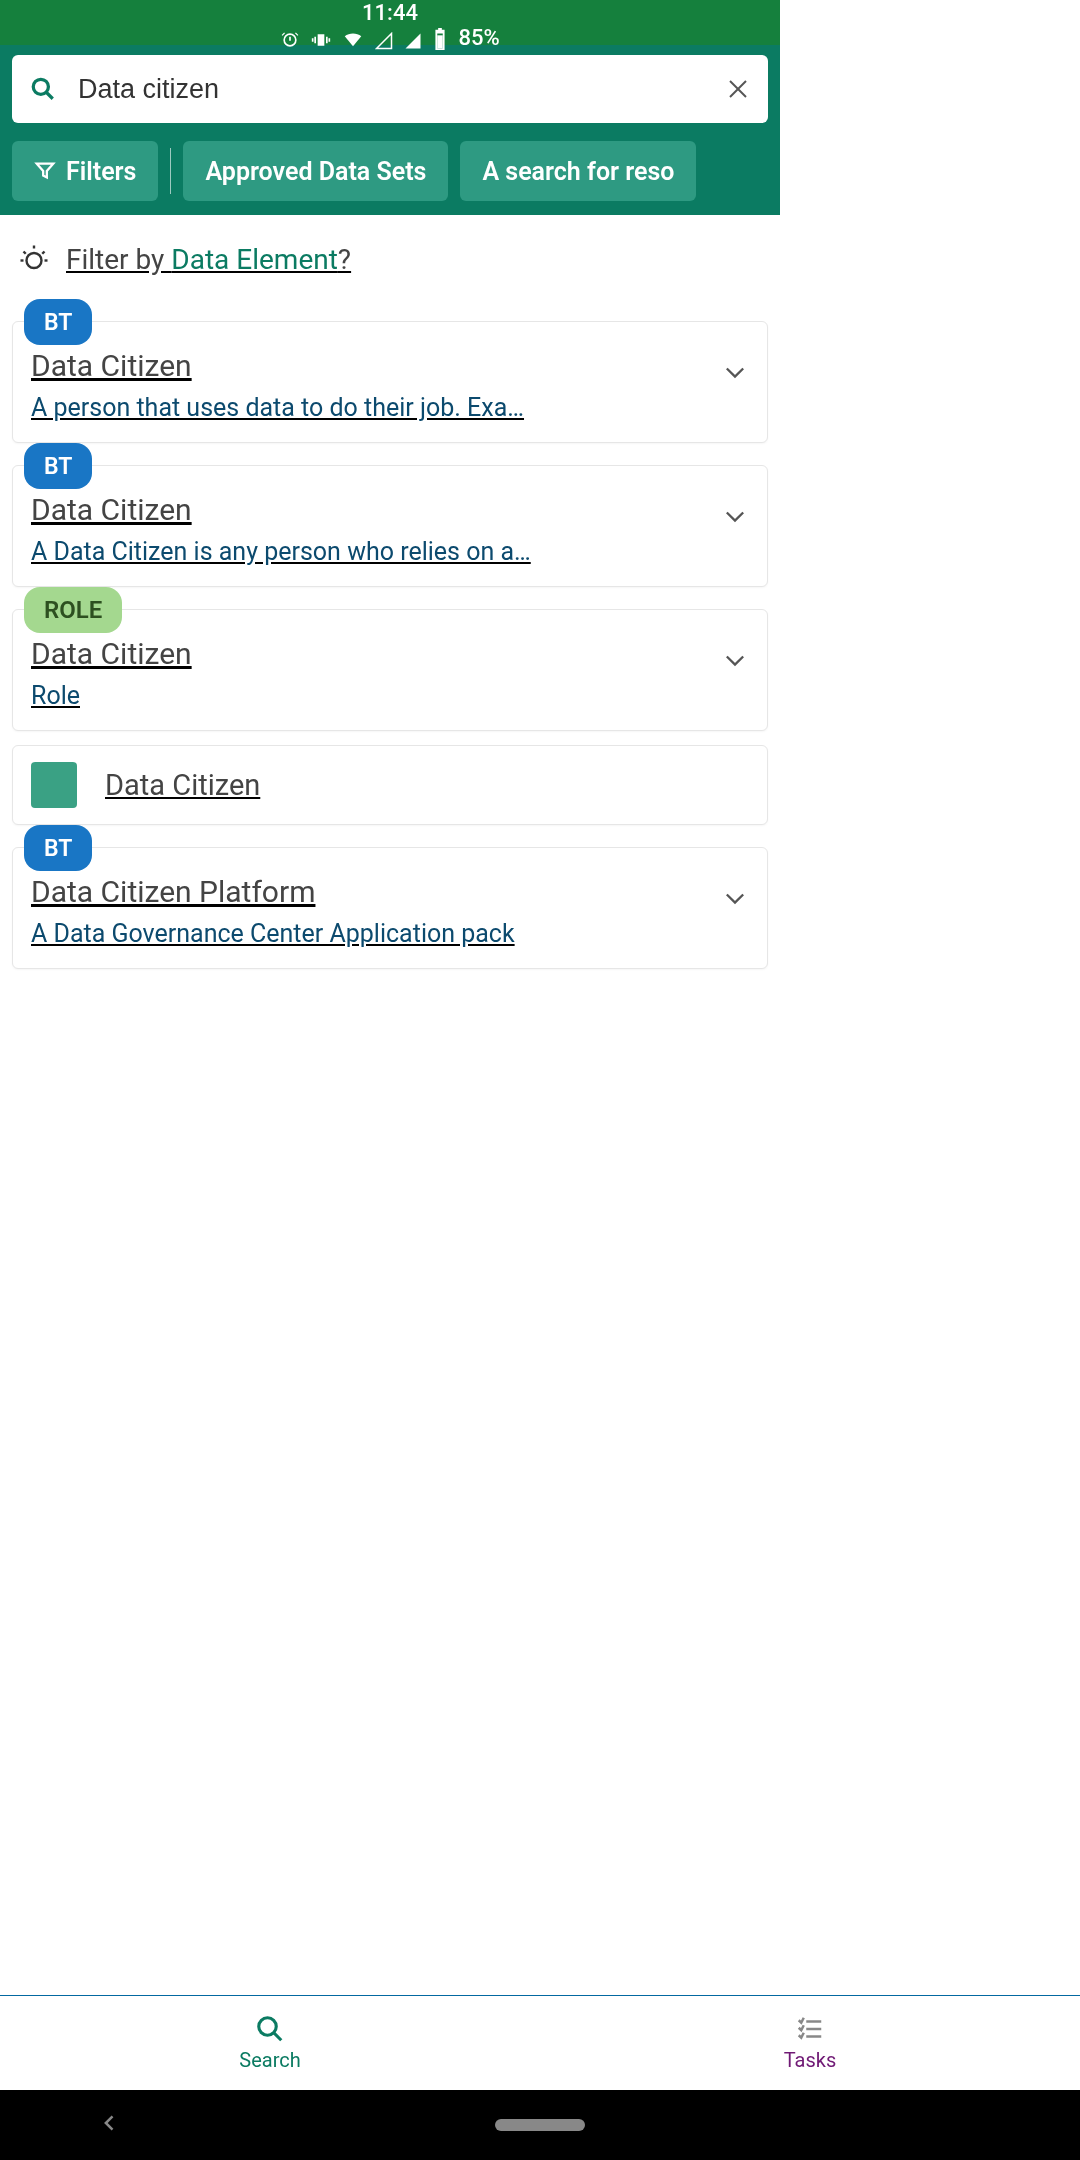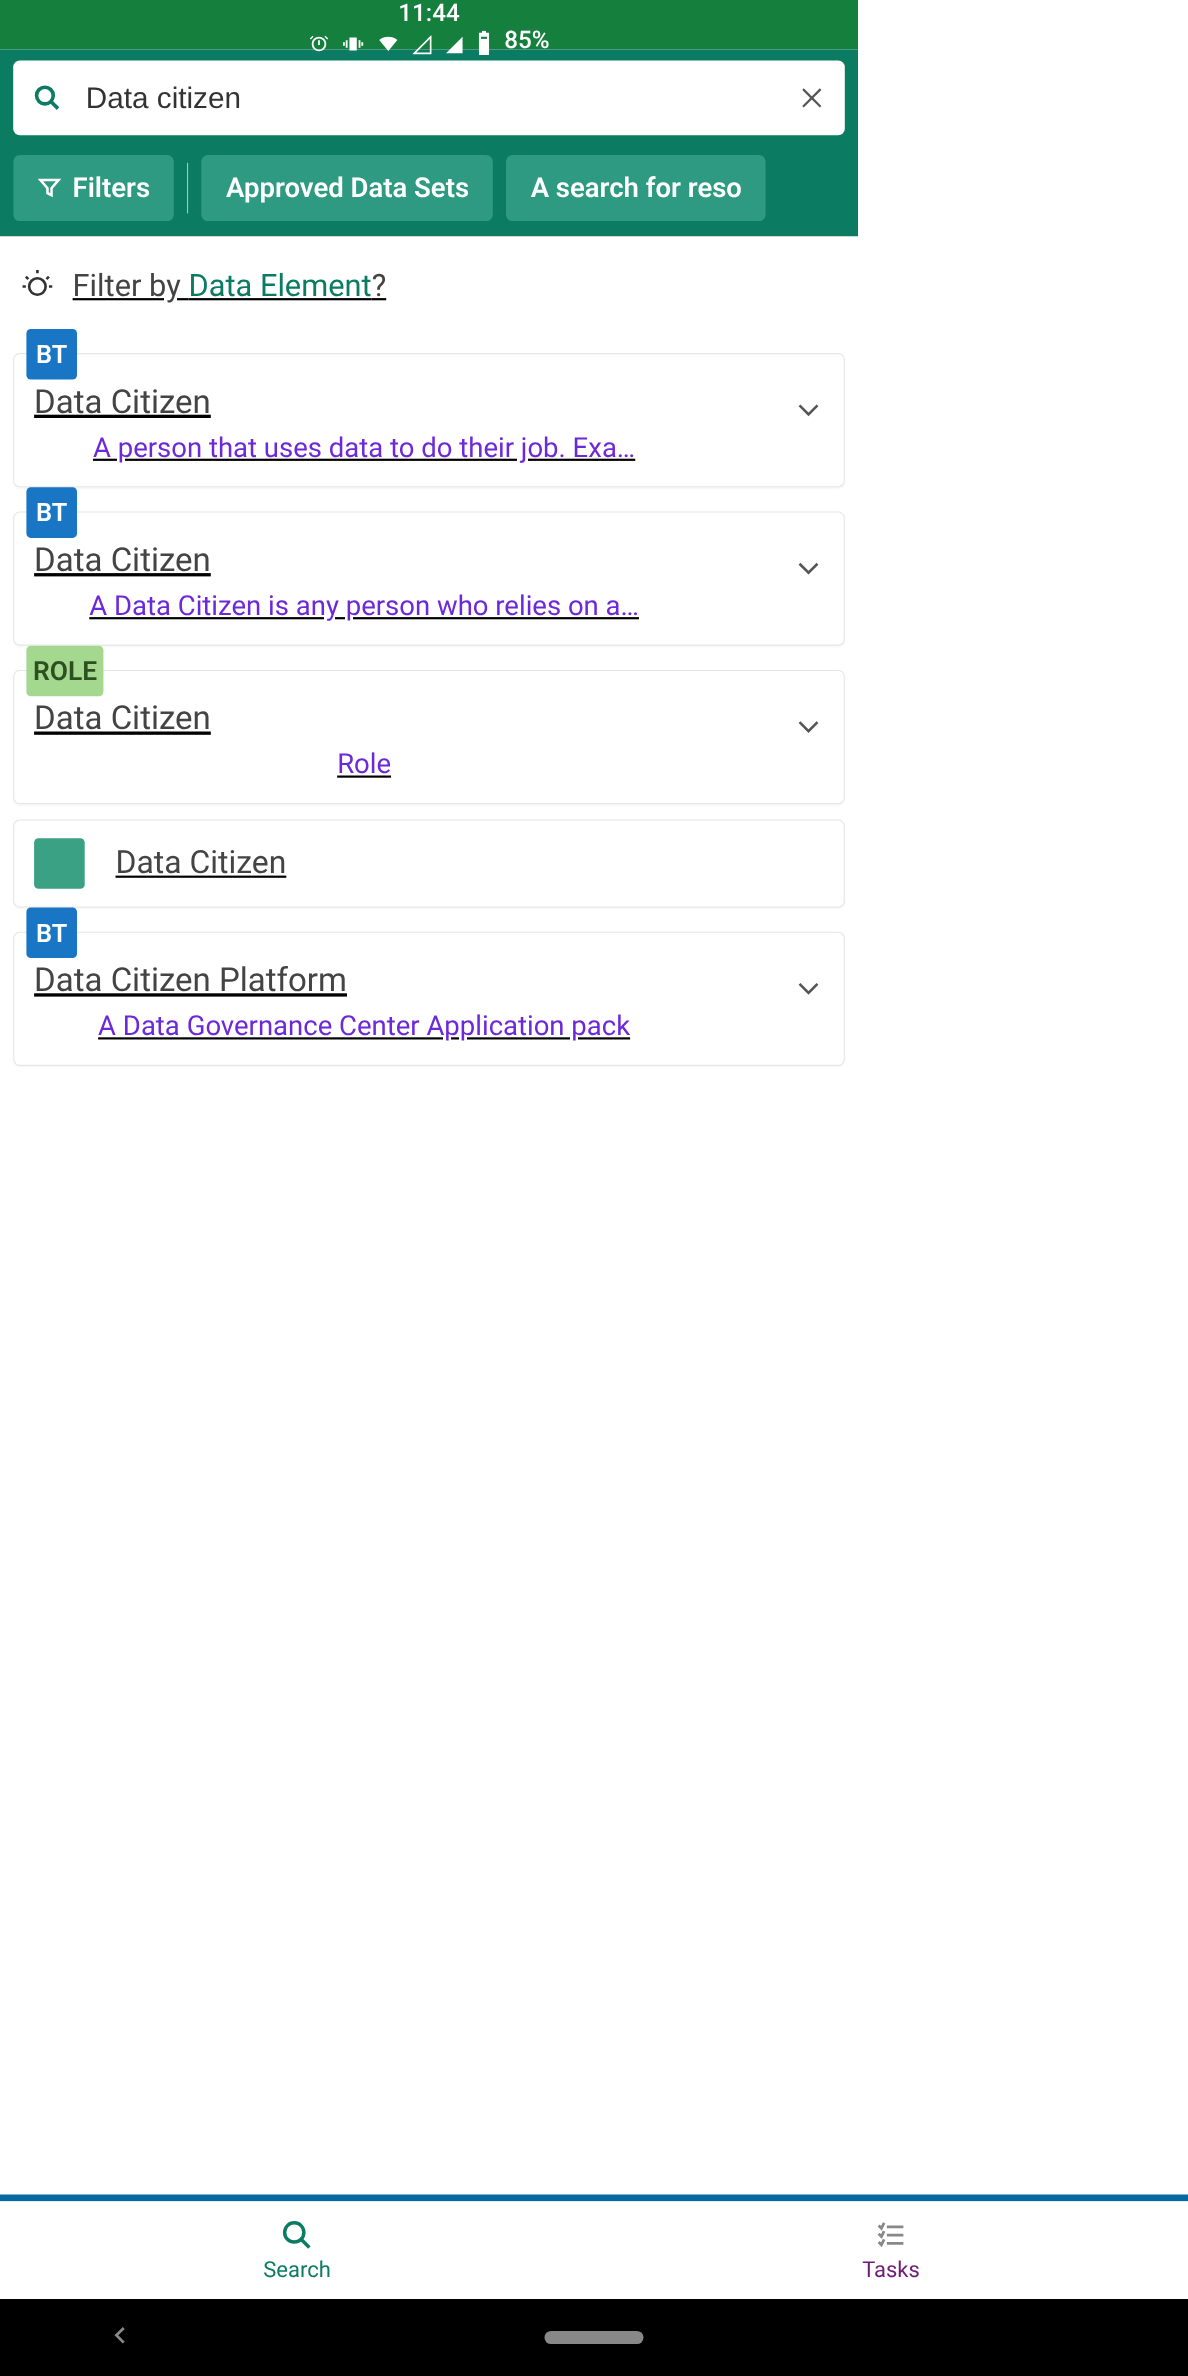--- a/index.html
+++ b/index.html
@@ -21,36 +21,36 @@
   .chip svg { stroke: #fff; }
   .chip-divider { width: 1px; height: 46px; background: rgba(255,255,255,0.6); }
 
   
   .content { background: #fff; padding: 26px 0 0 0; height: calc(100% - 45px - 160px - 95px - 70px); overflow: hidden; text-decoration: underline; }
   .suggest { display: flex; align-items: center; gap: 14px; padding: 0 16px 22px 16px; font-size: 28px; color: #444; }
   .suggest .link { color: #0b7b62; }
   .suggest-icon { width: 36px; height: 36px; }
 
   .card-wrap { position: relative; padding: 0 12px; margin-bottom: 14px; }
-  .badge { position: absolute; top: -22px; left: 24px; min-width: 46px; height: 46px; border-radius: 4px; display: flex; align-items: center; justify-content: center; font-size: 23px; font-weight: 600; color: #fff; padding: 0 6px; z-index: 2; }
+  .badge { position: absolute; top: -22px; left: 24px; min-width: 46px; height: 46px; border-radius: 16px; display: flex; align-items: center; justify-content: center; font-size: 23px; font-weight: 600; color: #fff; padding: 0 20px; z-index: 2; }
   .badge.bt { background: #1976c5; }
   .badge.role { background: #a4d88f; color: #2d5020; font-weight: 600; font-size: 24px; }
   .card { background: #fff; border: 1px solid #e6e6e6; border-radius: 6px; padding: 26px 18px 20px 18px; margin-top: 22px; box-shadow: 0 1px 2px rgba(0,0,0,0.04); display: flex; align-items: flex-start; justify-content: space-between; }
   .card-body { flex: 1; min-width: 0; }
   .card-title { font-size: 30px; color: #444; margin-bottom: 10px; }
-  .card-desc { font-size: 25px; color: #6d28d9; white-space: nowrap; overflow: hidden; text-overflow: ellipsis; max-width: 600px; text-align: center; }
+  .card-desc { font-size: 25px; color: #0c4a6e; white-space: nowrap; overflow: hidden; text-overflow: ellipsis; max-width: 600px; }
   .chevron { margin-top: 10px; flex-shrink: 0; }
 
   .simple-card-wrap { padding: 0 12px; margin-bottom: 14px; }
   .simple-card { background: #fff; border: 1px solid #e6e6e6; border-radius: 6px; padding: 16px 18px; display: flex; align-items: center; gap: 28px; box-shadow: 0 1px 2px rgba(0,0,0,0.04); }
   .square { width: 46px; height: 46px; border-radius: 4px; background: #3aa184; }
   .simple-title { font-size: 29px; color: #444; }
 
   
-  .bottom-nav { position: absolute; bottom: 70px; left: 0; width: 100%; height: 95px; background: #fff; display: flex; border-top: 6px solid #0369a1; }
+  .bottom-nav { position: absolute; bottom: 70px; left: 0; width: 100%; height: 95px; background: #fff; display: flex; border-top: 1px solid #0369a1; }
   .nav-item { flex: 1; display: flex; flex-direction: column; align-items: center; justify-content: center; gap: 4px; font-size: 20px; color: #701a75; }
   .nav-item.active { color: #0b7b62; }
   .nav-item svg { width: 30px; height: 30px; }
   .nav-item.active svg { stroke: #0b7b62; }
 
   
   .sys-nav { position: absolute; bottom: 0; left: 0; width: 100%; height: 70px; background: #000; display: flex; align-items: center; justify-content: space-between; padding: 0 100px 0 100px; }
   .sys-pill { width: 90px; height: 12px; background: #888; border-radius: 10px; margin: 0 auto; }
   .sys-back svg { stroke: #888; }
 </style>

